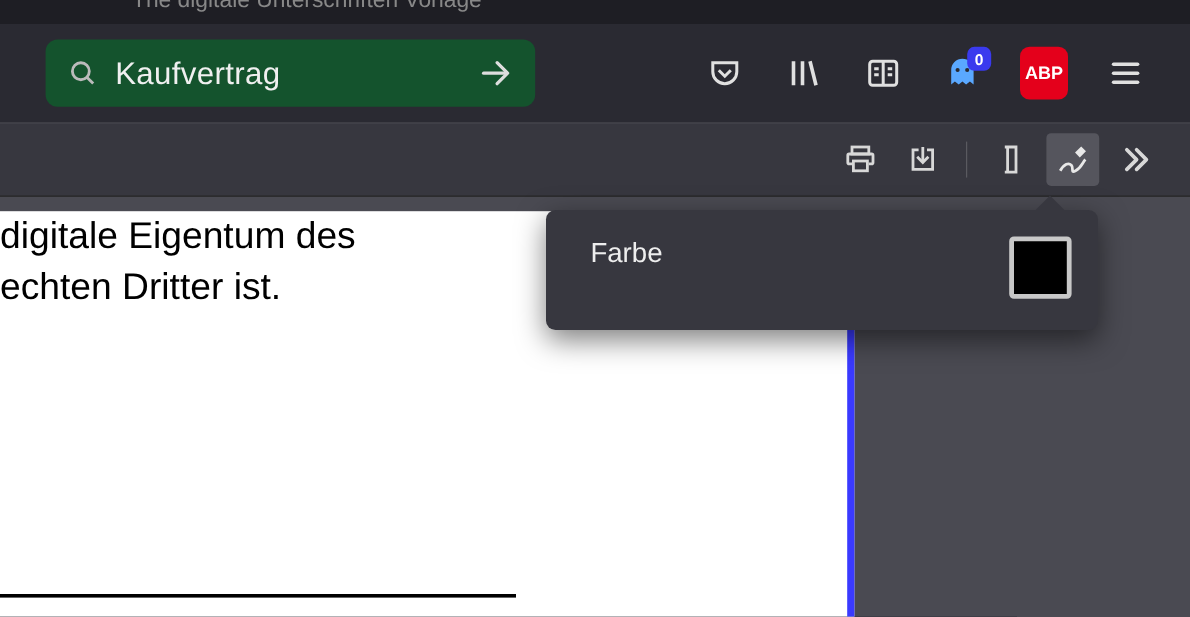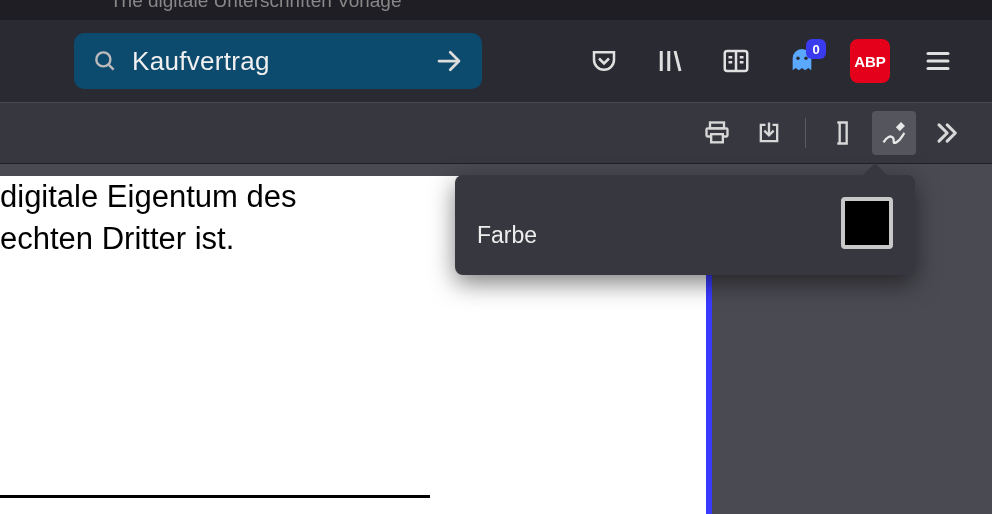--- a/index.html
+++ b/index.html
@@ -24,27 +24,26 @@
     height: 82px;
     background: #2a2a32;
     display: flex;
     align-items: center;
     padding: 0 36px 0 38px;
     gap: 12px;
   }
   .urlbar {
     flex: 0 0 408px;
     height: 56px;
-    background: #0c4a6e;
+    background: #14532d;
     border-radius: 10px;
     display: flex;
     align-items: center;
     padding: 0 18px;
     gap: 14px;
-    margin-left: 36px;
   }
   .urlbar svg { flex-shrink: 0; }
   .urlbar-text {
     flex: 1;
     color: #f0f0f0;
     font-size: 26px;
     font-weight: 400;
     letter-spacing: 0.3px;
   }
   .nav-spacer { flex: 1; }
@@ -167,23 +166,24 @@
     content: "";
     position: absolute;
     top: -12px;
     right: 28px;
     border-left: 12px solid transparent;
     border-right: 12px solid transparent;
     border-bottom: 12px solid #37373f;
   }
   .pop-row {
     display: flex;
-    align-items: flex-end;
+    align-items: flex-start;
     justify-content: space-between;
     min-height: 48px;
+    margin-left: 15px;
   }
   .pop-row + .pop-row { margin-top: 4px; }
   .color-swatch {
     width: 52px;
     height: 52px;
     background: #000;
     border: 4px solid #c8c8c8;
     border-radius: 4px;
   }
   .slider {

